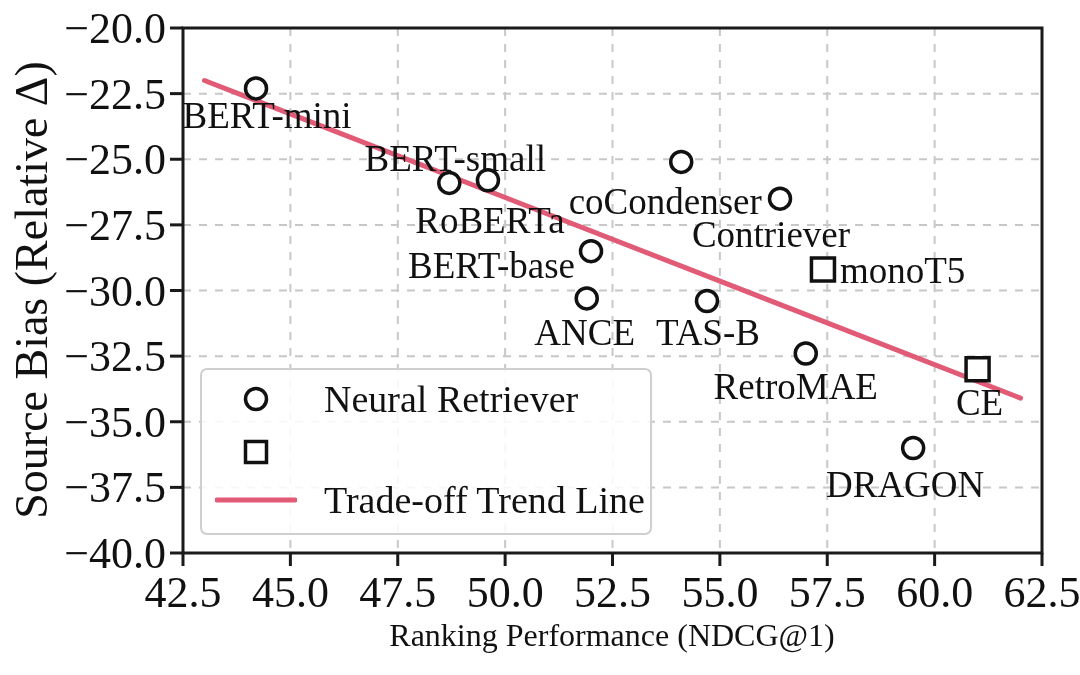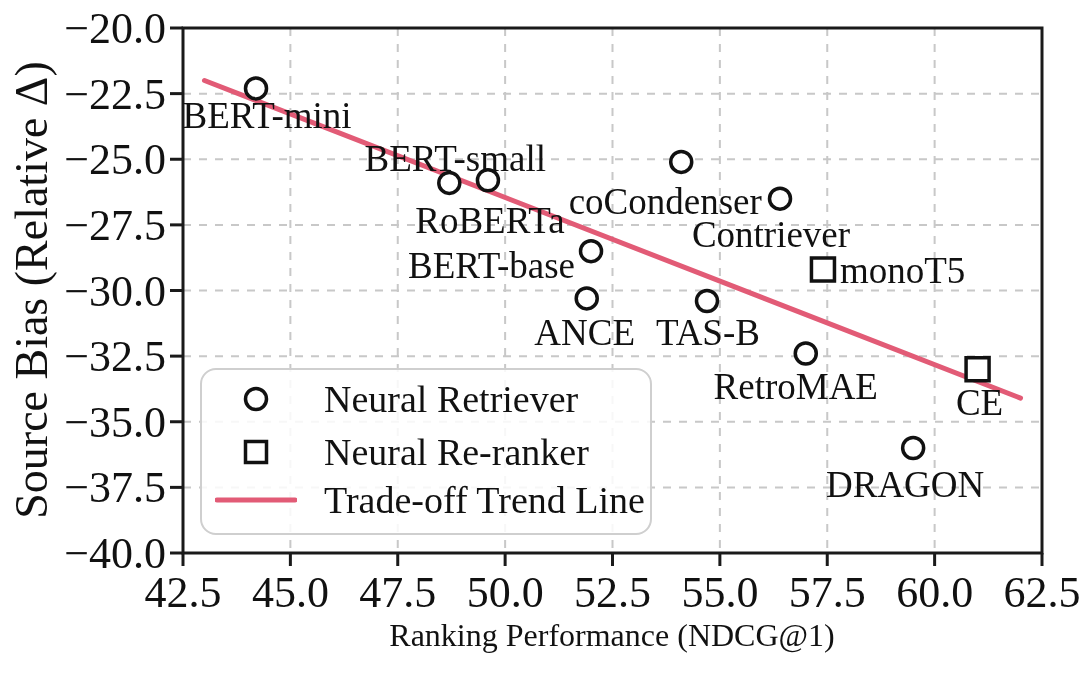--- a/index.html
+++ b/index.html
@@ -5,21 +5,21 @@
   html,body{margin:0;padding:0;background:#fff;}
   body{width:1080px;height:675px;overflow:hidden;}
   .fig{position:relative;width:1080px;height:675px;background:#fff;
        font-family:"Liberation Serif","DejaVu Serif",serif;color:#111;}
   #chart-svg{position:absolute;left:0;top:0;}
   .axis-title-x{position:absolute;top:617px;left:612px;transform:translateX(-50%);
        font-size:32px;white-space:nowrap;}
   .axis-title-y{position:absolute;top:290px;left:31px;transform:translate(-50%,-50%) rotate(-90deg);
        font-size:46px;white-space:nowrap;}
   .legend{position:absolute;left:200px;top:368px;width:452px;height:167px;
-       background:rgba(255,255,255,.85);border:2px solid #cfcfcf;border-radius:16px;box-sizing:border-box;}
+       background:rgba(255,255,255,.85);border:2px solid #cfcfcf;border-radius:7px;box-sizing:border-box;}
   .lg-row{position:absolute;left:0;height:44px;display:flex;align-items:center;}
   .lg-row.r1{top:7px;} .lg-row.r2{top:60px;} .lg-row.r3{top:108px;}
   .lg-marker{width:108px;display:flex;justify-content:center;align-items:center;}
   .lg-label{margin-left:14px;font-size:38px;white-space:nowrap;}
 </style>
 </head>
 <body>
 
 <div class="fig">
 
@@ -118,21 +118,20 @@
           </svg>
       </span>
       <span class="lg-label">Neural Retriever</span>
     </div>
     <div class="lg-row r2">
       <span class="lg-marker">
         <svg width="30" height="30">
             <rect x="4.5" y="4.5" width="21" height="21" fill="#ffffff" stroke="#111111" stroke-width="3.5"></rect>
           </svg>
       </span>
-      <span class="lg-label">Neural Re-ranker</span>
     </div>
     <div class="lg-row r3">
       <span class="lg-marker">
         <svg width="82" height="10">
             <line x1="2" y1="5" x2="80" y2="5" stroke="#e25b76" stroke-width="5" stroke-linecap="round"></line>
           </svg>
       </span>
       <span class="lg-label">Trade-off Trend Line</span>
     </div>
   </div>

